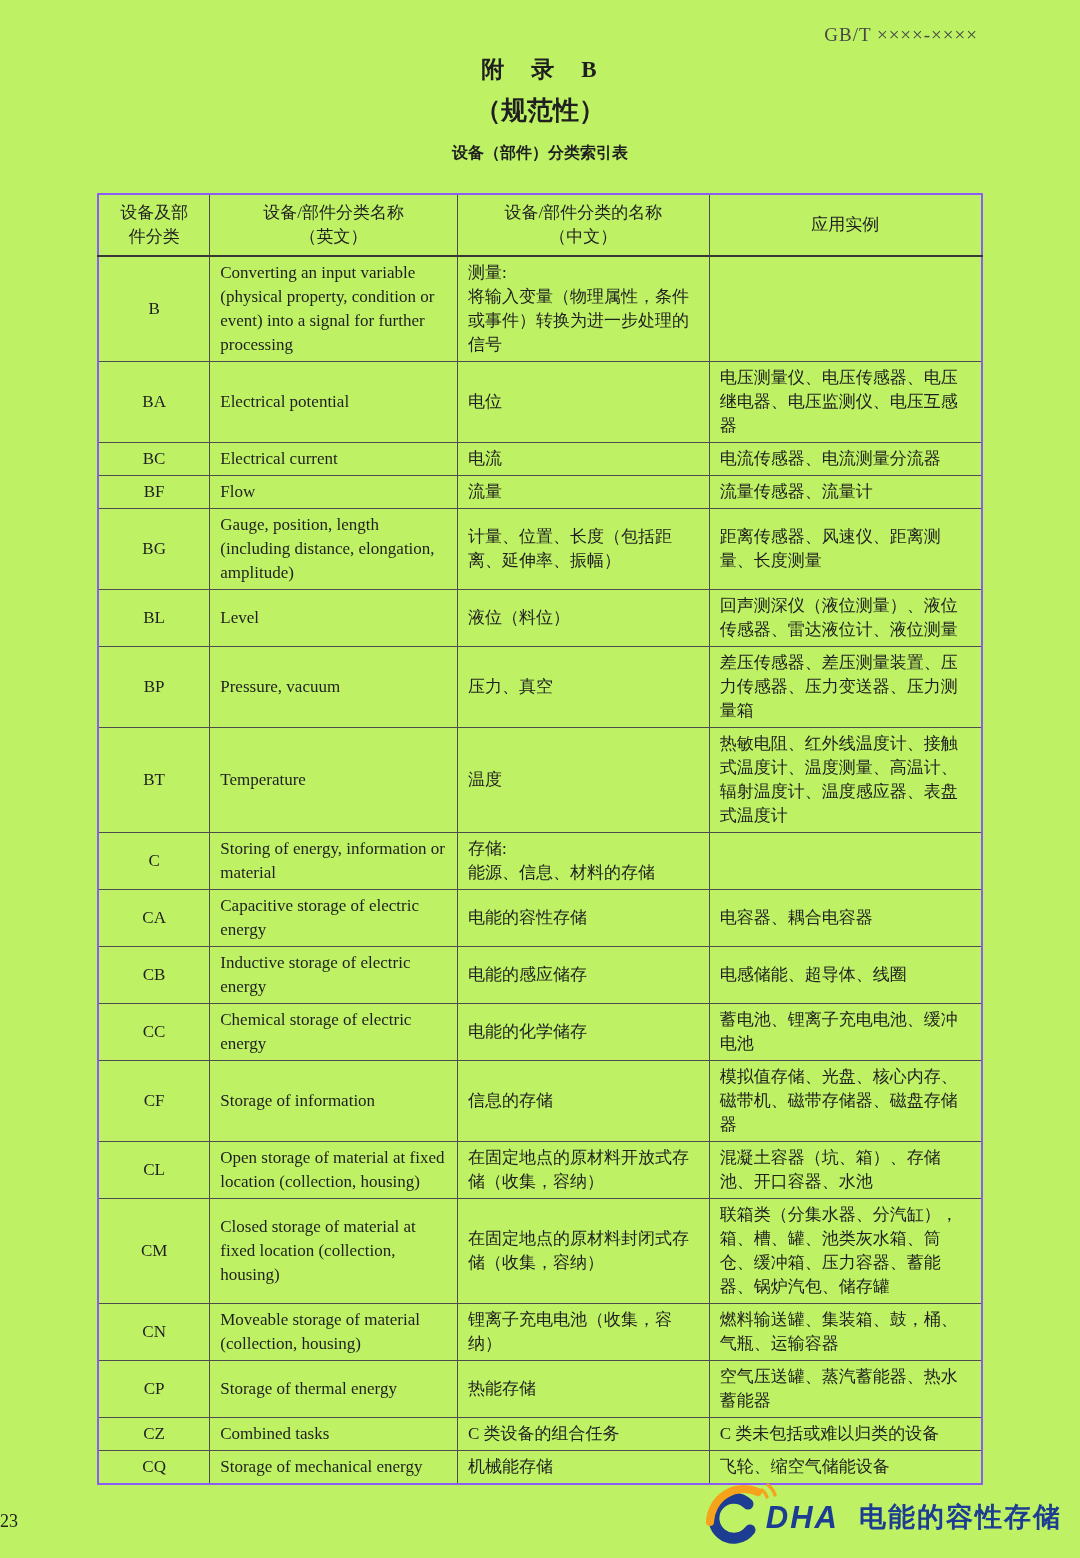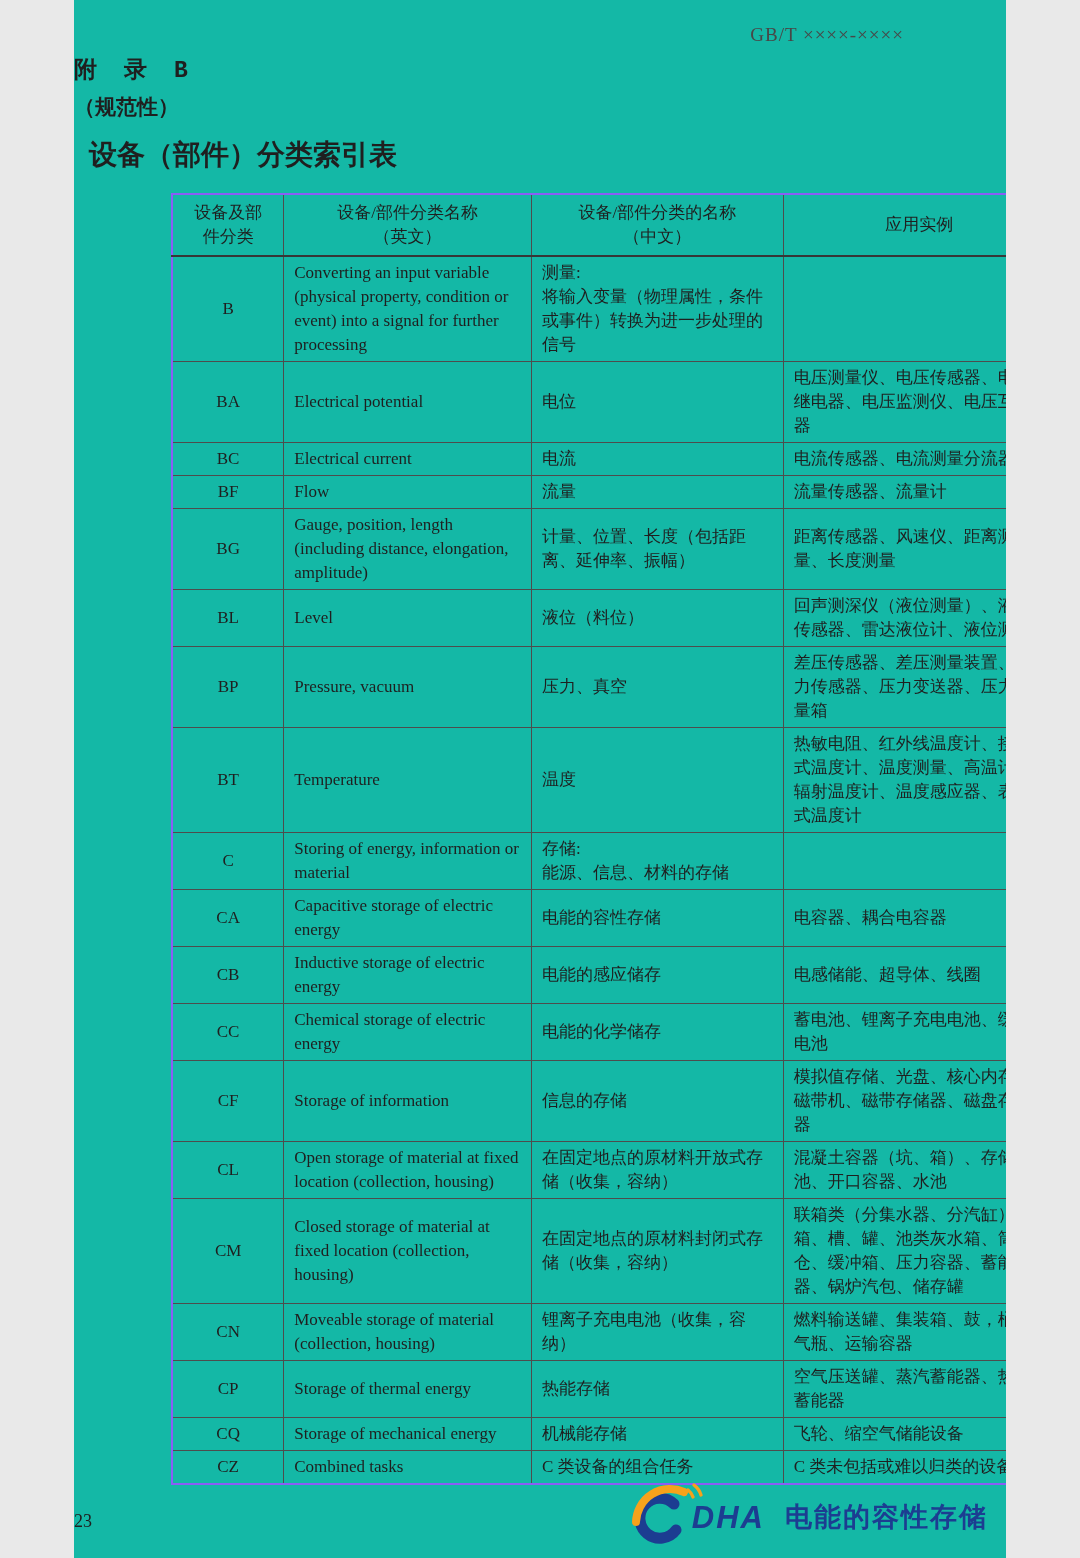--- a/index.html
+++ b/index.html
@@ -1,43 +1,44 @@
 <!DOCTYPE html>
 <html><head>
 <meta charset="utf-8">
 <style>
   html, body { margin: 0; padding: 0; background: #e9e9e9; }
   .page {
     position: relative;
-    width: 932px;
+    width: 1080px;
     height: 1558px;
     margin: 0 auto;
-    background: #14b8a6;
+    background: #bef264;
     font-family: "Liberation Serif", "DejaVu Serif", serif;
     color: #1f1f1f;
     overflow: hidden;
   }
   .doc-code {
     position: absolute;
     top: 24px;
     right: 102px;
     font-size: 19px;
     color: #474747;
     letter-spacing: 1px;
   }
   .titles {
     position: absolute;
     top: 54px;
     left: 0;
     width: 100%;
-    font-family: Liberation Mono, monospace;
+    text-align: center;
+    font-family: Liberation Serif, serif;
   }
   .appendix-title { font-size: 23px; font-weight: bold; letter-spacing: 2px; margin: 0 0 8px 0; }
-  .normative-label { font-size: 21px; font-weight: bold; margin: 0 0 9px 0; }
-  .table-title { font-size: 28px; font-weight: bold; margin: 15px; }
+  .normative-label { font-size: 26px; font-weight: bold; margin: 0 0 9px 0; }
+  .table-title { font-size: 16px; font-weight: bold; margin: 15px; }
 
   table.class-table {
     position: absolute;
     left: 97px;
     top: 193px;
     width: 886px;
     border-collapse: collapse;
     table-layout: fixed;
     border: 2px solid #8b5cf6;
   }
@@ -224,30 +225,30 @@
           <td class="zh">锂离子充电电池（收集，容纳）</td>
           <td class="ex">燃料输送罐、集装箱、鼓，桶、气瓶、运输容器</td>
         </tr>
         <tr>
           <td class="code">CP</td>
           <td class="en">Storage of thermal energy</td>
           <td class="zh">热能存储</td>
           <td class="ex">空气压送罐、蒸汽蓄能器、热水蓄能器</td>
         </tr>
         <tr>
+          <td class="code">CZ</td>
+          <td class="en">Combined tasks</td>
+          <td class="zh">C 类设备的组合任务</td>
+          <td class="ex">C 类未包括或难以归类的设备</td>
+        </tr>
+        <tr>
           <td class="code">CQ</td>
           <td class="en">Storage of mechanical energy</td>
           <td class="zh">机械能存储</td>
           <td class="ex">飞轮、缩空气储能设备</td>
-        </tr>
-        <tr>
-          <td class="code">CZ</td>
-          <td class="en">Combined tasks</td>
-          <td class="zh">C 类设备的组合任务</td>
-          <td class="ex">C 类未包括或难以归类的设备</td>
         </tr>
       </tbody>
   </table>
 
   <div class="page-number">23</div>
 
   <div class="cdha-logo">
     <svg width="78" height="66" viewBox="0 0 78 66">
 
       <path d="M 46 24 A 20 20 0 1 0 48 50" fill="none" stroke="#1c3d91" stroke-width="11" stroke-linecap="round"></path>

